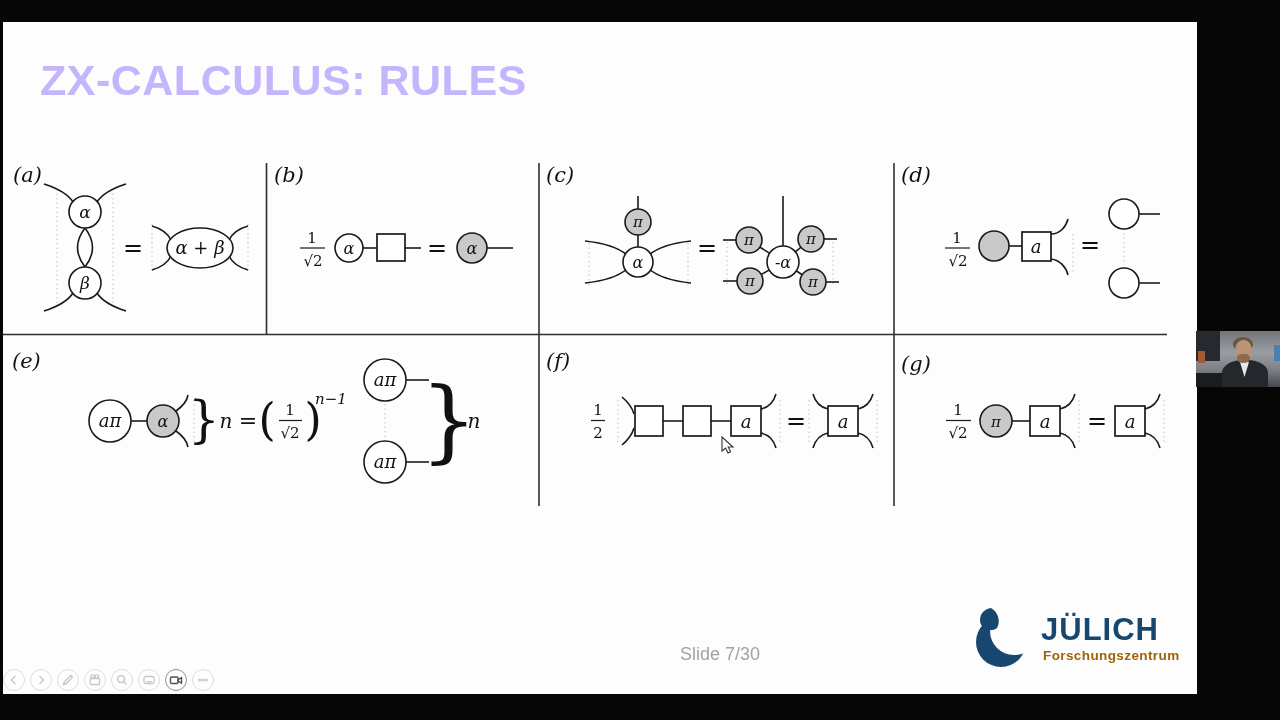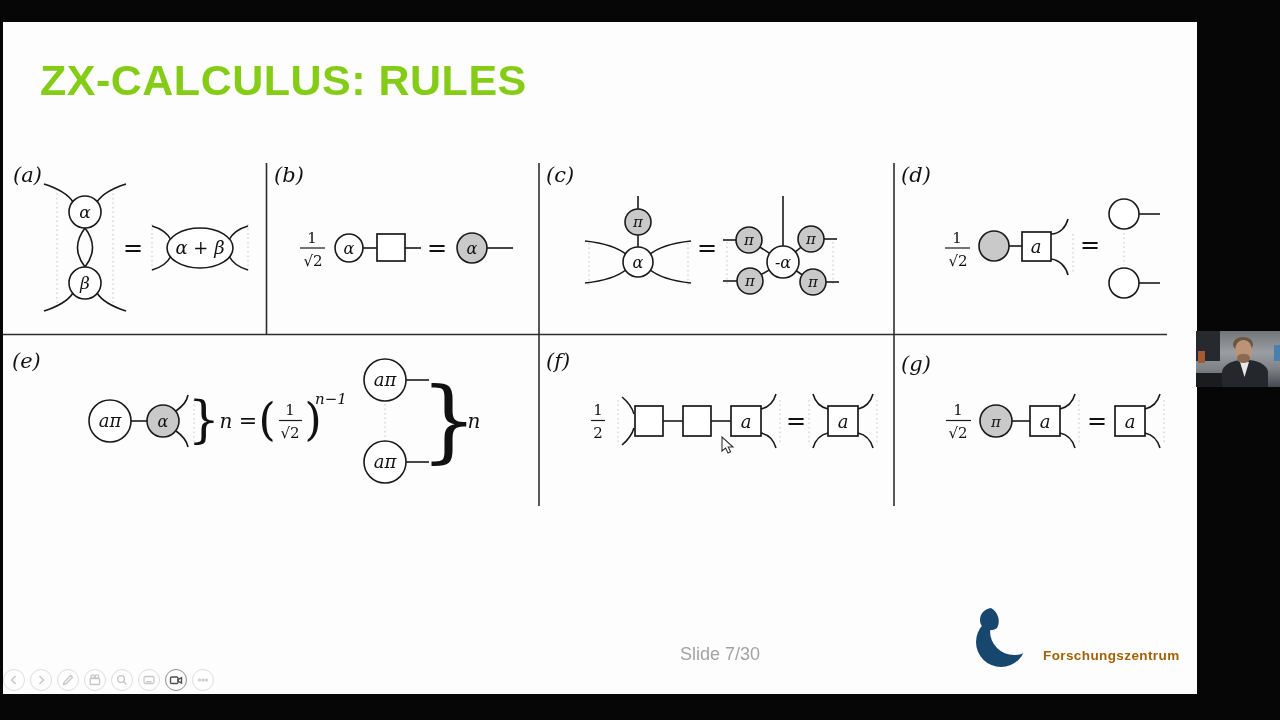--- a/index.html
+++ b/index.html
@@ -1,20 +1,20 @@
 <!DOCTYPE html>
 <html><head>
 <meta charset="utf-8">
 <style>
   html,body{margin:0;padding:0;background:#000;}
   .stage{position:relative;width:1280px;height:720px;background:#060606;overflow:hidden;
          font-family:"Liberation Sans",sans-serif;}
   .slide{position:absolute;left:3px;top:22px;width:1194px;height:672px;background:#fdfdfd;}
   .title{position:absolute;left:40px;top:56px;font-size:43px;font-weight:bold;
-         color:#84cc16;letter-spacing:0.5px;font-family:"Liberation Sans",sans-serif;}
+         color:#c4b5fd;letter-spacing:0.5px;font-family:"Liberation Sans",sans-serif;}
   .diagram-svg{position:absolute;left:0;top:0;width:1280px;height:720px;pointer-events:none;}
   .member{position:absolute;left:36px;top:649px;font-size:13px;font-weight:bold;
           color:#1b4a72;letter-spacing:1.3px;}
   .slidenum{position:absolute;left:640px;top:644px;width:160px;text-align:center;
             font-size:18px;color:#a3a3a3;}
   
   .logo{position:absolute;left:973px;top:604px;width:210px;height:64px;}
   .logo-mark{position:absolute;left:0;top:2px;}
   .logo-name{position:absolute;left:68px;top:8px;font-size:31px;font-weight:bold;
              color:#17466e;letter-spacing:1px;}
@@ -275,20 +275,21 @@
   </svg>
 
   <div class="slidenum">Slide 7/30</div>
 
   <div class="logo">
     <svg class="logo-mark" width="56" height="62" viewBox="0 0 56 62">
       <circle cx="28" cy="36" r="25" fill="#17466e"></circle>
       <circle cx="41" cy="25" r="24" fill="#fdfdfd"></circle>
       <path d="M18 2 C25 6 28 15 24 22 C17 27 7 23 7 14 C7 7 12 3 18 2 Z" fill="#17466e"></path>
     </svg>
+    <div class="logo-name">JÜLICH</div>
     <div class="logo-sub">Forschungszentrum</div>
   </div>
 
   <div class="toolbar">
     <div class="tb-btn">
       <svg width="16" height="16" viewBox="0 0 16 16" fill="none" stroke="#c6c6c6" stroke-width="1.4">
           <path d="M9.5 4 L5.5 8 L9.5 12"></path>
         </svg>
     </div>
     <div class="tb-btn">

